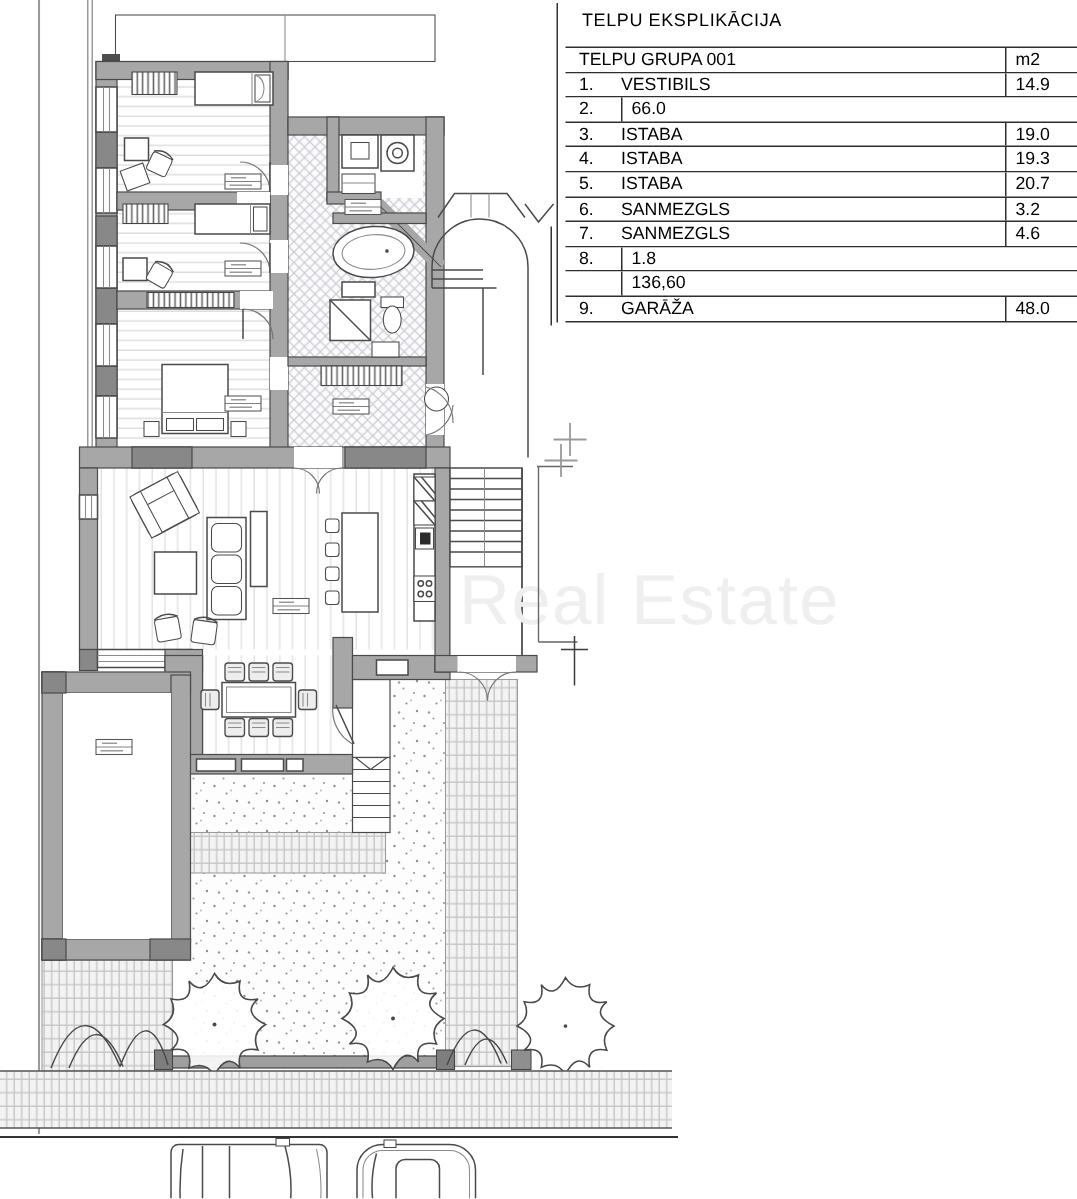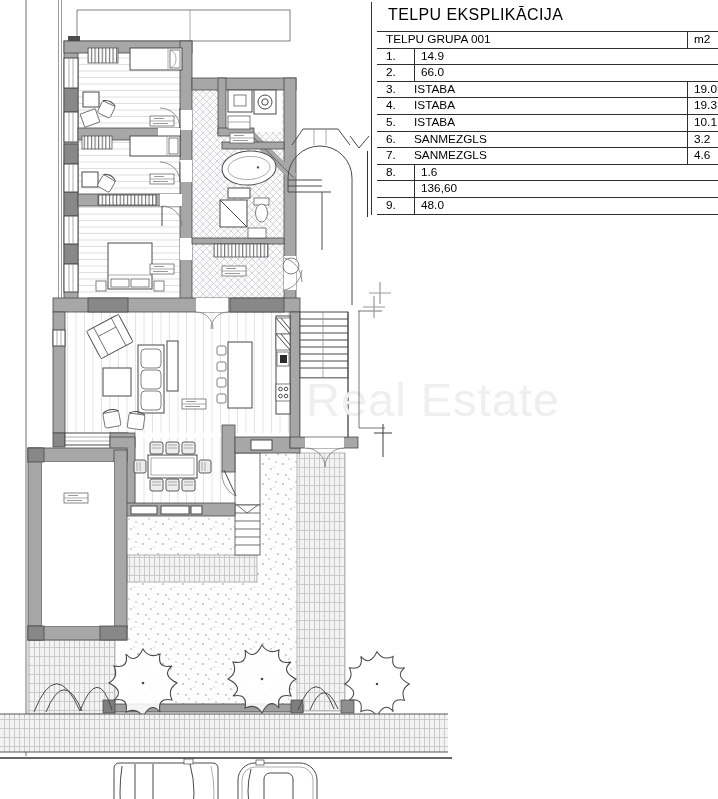--- a/index.html
+++ b/index.html
@@ -11,27 +11,27 @@
   .wd {fill:#888888;stroke:#4a4a4a;stroke-width:.8;}
   .f  {fill:#ffffff;stroke:#4a4a4a;stroke-width:1;}
   .fe {fill:#ffffff;stroke:#4a4a4a;stroke-width:.7;}
   .ln {stroke:#4a4a4a;fill:none;stroke-width:1;}
   .lt {stroke:#8a8a8a;fill:none;stroke-width:.7;}
   .ar {stroke:#777;fill:none;stroke-width:.8;}
   .gy {stroke:#9a9a9a;fill:none;stroke-width:1.2;}
   .ch {fill:#ededed;stroke:#4a4a4a;stroke-width:.9;}
   #tb-outerline{position:absolute;left:371px;top:2px;height:213px;width:0;border-left:1.2px solid #333;}
   #tb-bracket{position:absolute;left:367px;top:151px;height:66px;width:0;border-left:1.2px solid #333;}
-  .tb-title{position:absolute;left:388px;top:6px;font-size:16px;letter-spacing:.4px;white-space:nowrap;}
+  .tb-title{position:absolute;left:388px;top:6px;font-size:12px;letter-spacing:.4px;white-space:nowrap;}
   .grid{position:absolute;left:377px;top:31px;width:341px;border-top:1.4px solid #2e2e2e;}
   .row{display:flex;height:16.6px;box-sizing:border-box;border-bottom:1.4px solid #2e2e2e;
        font-size:11.8px;line-height:15px;background:#fff;white-space:nowrap;}
   .c-num{width:37px;padding-left:9px;box-sizing:border-box;}
   .c-label{flex:1;}
-  .c-area{width:31px;border-left:1.4px solid #2e2e2e;padding-left:6px;box-sizing:border-box;}
+  .c-area{width:48px;border-left:1.4px solid #2e2e2e;padding-left:6px;box-sizing:border-box;}
   .c-span{flex:1;padding-left:9px;}
 </style>
 </head>
 <body>
 
 <div id="stage">
 
 <svg width="718" height="799" viewBox="0 0 718 799">
   <defs>
     <pattern id="plankH" width="8" height="6.5" patternUnits="userSpaceOnUse">
@@ -440,58 +440,60 @@
 
 <div class="tb-title">TELPU EKSPLIKĀCIJA</div>
 
 <div class="grid">
   <div class="row">
     <span class="c-span">TELPU GRUPA 001</span>
     <span class="c-area">m2</span>
   </div>
   <div class="row">
     <span class="c-num">1.</span>
+    <span class="c-label">VESTIBILS</span>
     <span class="c-area">14.9</span>
   </div>
   <div class="row">
     <span class="c-num">2.</span>
     <span class="c-area">66.0</span>
   </div>
   <div class="row">
     <span class="c-num">3.</span>
     <span class="c-label">ISTABA</span>
     <span class="c-area">19.0</span>
   </div>
   <div class="row">
     <span class="c-num">4.</span>
     <span class="c-label">ISTABA</span>
     <span class="c-area">19.3</span>
   </div>
   <div class="row">
     <span class="c-num">5.</span>
     <span class="c-label">ISTABA</span>
-    <span class="c-area">10.1</span>
+    <span class="c-area">20.7</span>
   </div>
   <div class="row">
     <span class="c-num">6.</span>
     <span class="c-label">SANMEZGLS</span>
     <span class="c-area">3.2</span>
   </div>
   <div class="row">
     <span class="c-num">7.</span>
     <span class="c-label">SANMEZGLS</span>
     <span class="c-area">4.6</span>
   </div>
   <div class="row">
     <span class="c-num">8.</span>
-    <span class="c-area">1.6</span>
+    <span class="c-area">1.8</span>
   </div>
   <div class="row">
     <span class="c-num"></span>
     <span class="c-area">136,60</span>
   </div>
   <div class="row">
     <span class="c-num">9.</span>
+    <span class="c-label">GARĀŽA</span>
     <span class="c-area">48.0</span>
   </div>
 </div>
 
 </div>
 
 </body></html>

